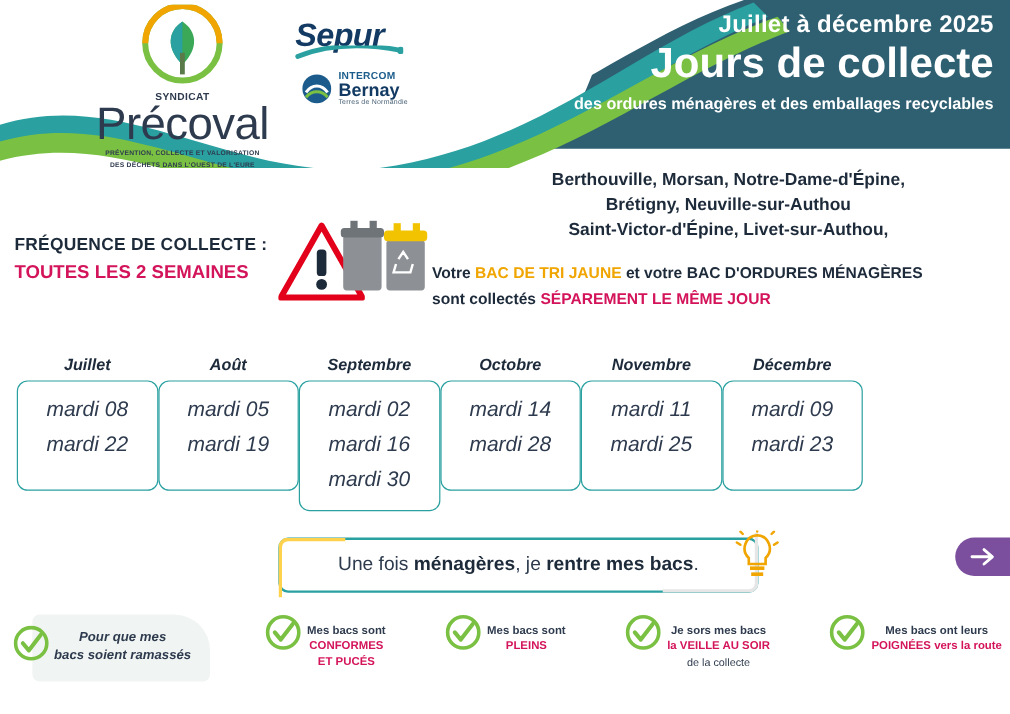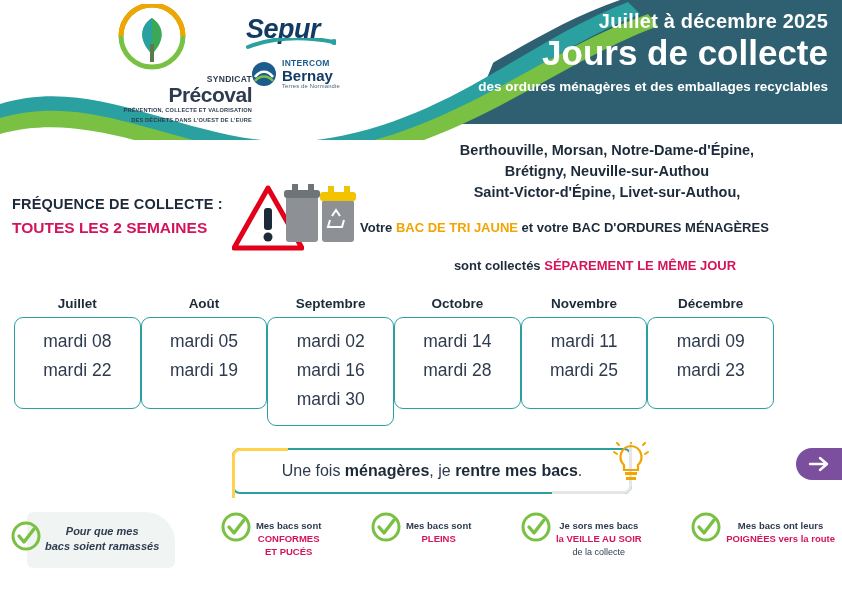--- a/index.html
+++ b/index.html
@@ -27,24 +27,24 @@
   }
   .hdr-title {
     font-size: 35px; font-weight: bold; line-height: 1.05;
     margin-bottom: 7px;
   }
   .hdr-sub { font-size: 13.5px; font-weight: bold; }
 
   
   .logo-precoval {
     position: absolute; left: 52px; top: 4px; width: 200px; height: 120px;
-    z-index: 6; text-align: right;
+    z-index: 6; text-align: center;
   }
   .logo-precoval .name {
-    font-size: 21px; font-weight: bold; color: #2e3b4e; letter-spacing: -.5px;
+    font-size: 38px; font-weight: normal; color: #2e3b4e; letter-spacing: -.5px;
     line-height: 1;
   }
   .logo-precoval .syn {
     font-size: 8.5px; font-weight: bold; color: #2e3b4e; letter-spacing: .3px;
   }
   .logo-precoval .tag {
     font-size: 5.6px; font-weight: bold; color: #2e3b4e; line-height: 1.35;
     margin-top: 2px; letter-spacing: .2px;
   }
   .logo-sepur {
@@ -80,26 +80,26 @@
 
   .warn-tri { position: absolute; left: 232px; top: 182px; width: 72px; height: 72px; }
   .bins { position: absolute; left: 282px; top: 176px; width: 78px; height: 72px; }
 
   .tri-text {
     position: absolute; left: 360px; top: 218px; width: 470px;
     font-size: 13px; font-weight: bold; color: #1d2a3a; line-height: 1.5;
   }
   .tri-text .yellow { color: #f0a500; }
   .tri-text .pink { color: #d4145a; }
-  .tri-text .row2 { text-align: center; margin-top: 18px;}
+  .tri-text .row2 { margin-top: 1px;}
 
   
   .months {
-    position: absolute; left: 14px; top: 296px; width: 760px;
-    display: flex; justify-content: space-between;
+    position: absolute; left: 14px; top: 296px; width: 705px;
+    display: flex; justify-content: space-between; font-style: italic;
   }
   .month { width: 128px; text-align: center; }
   .month-name {
     font-size: 13.5px; font-weight: bold; color: #1d2a3a; margin-bottom: 6px;
   }
   .month-box {
     border: 1.6px solid #2aa0a0; border-radius: 9px;
     padding: 9px 4px 11px; min-height: 92px;
   }
   .month-box .date {

